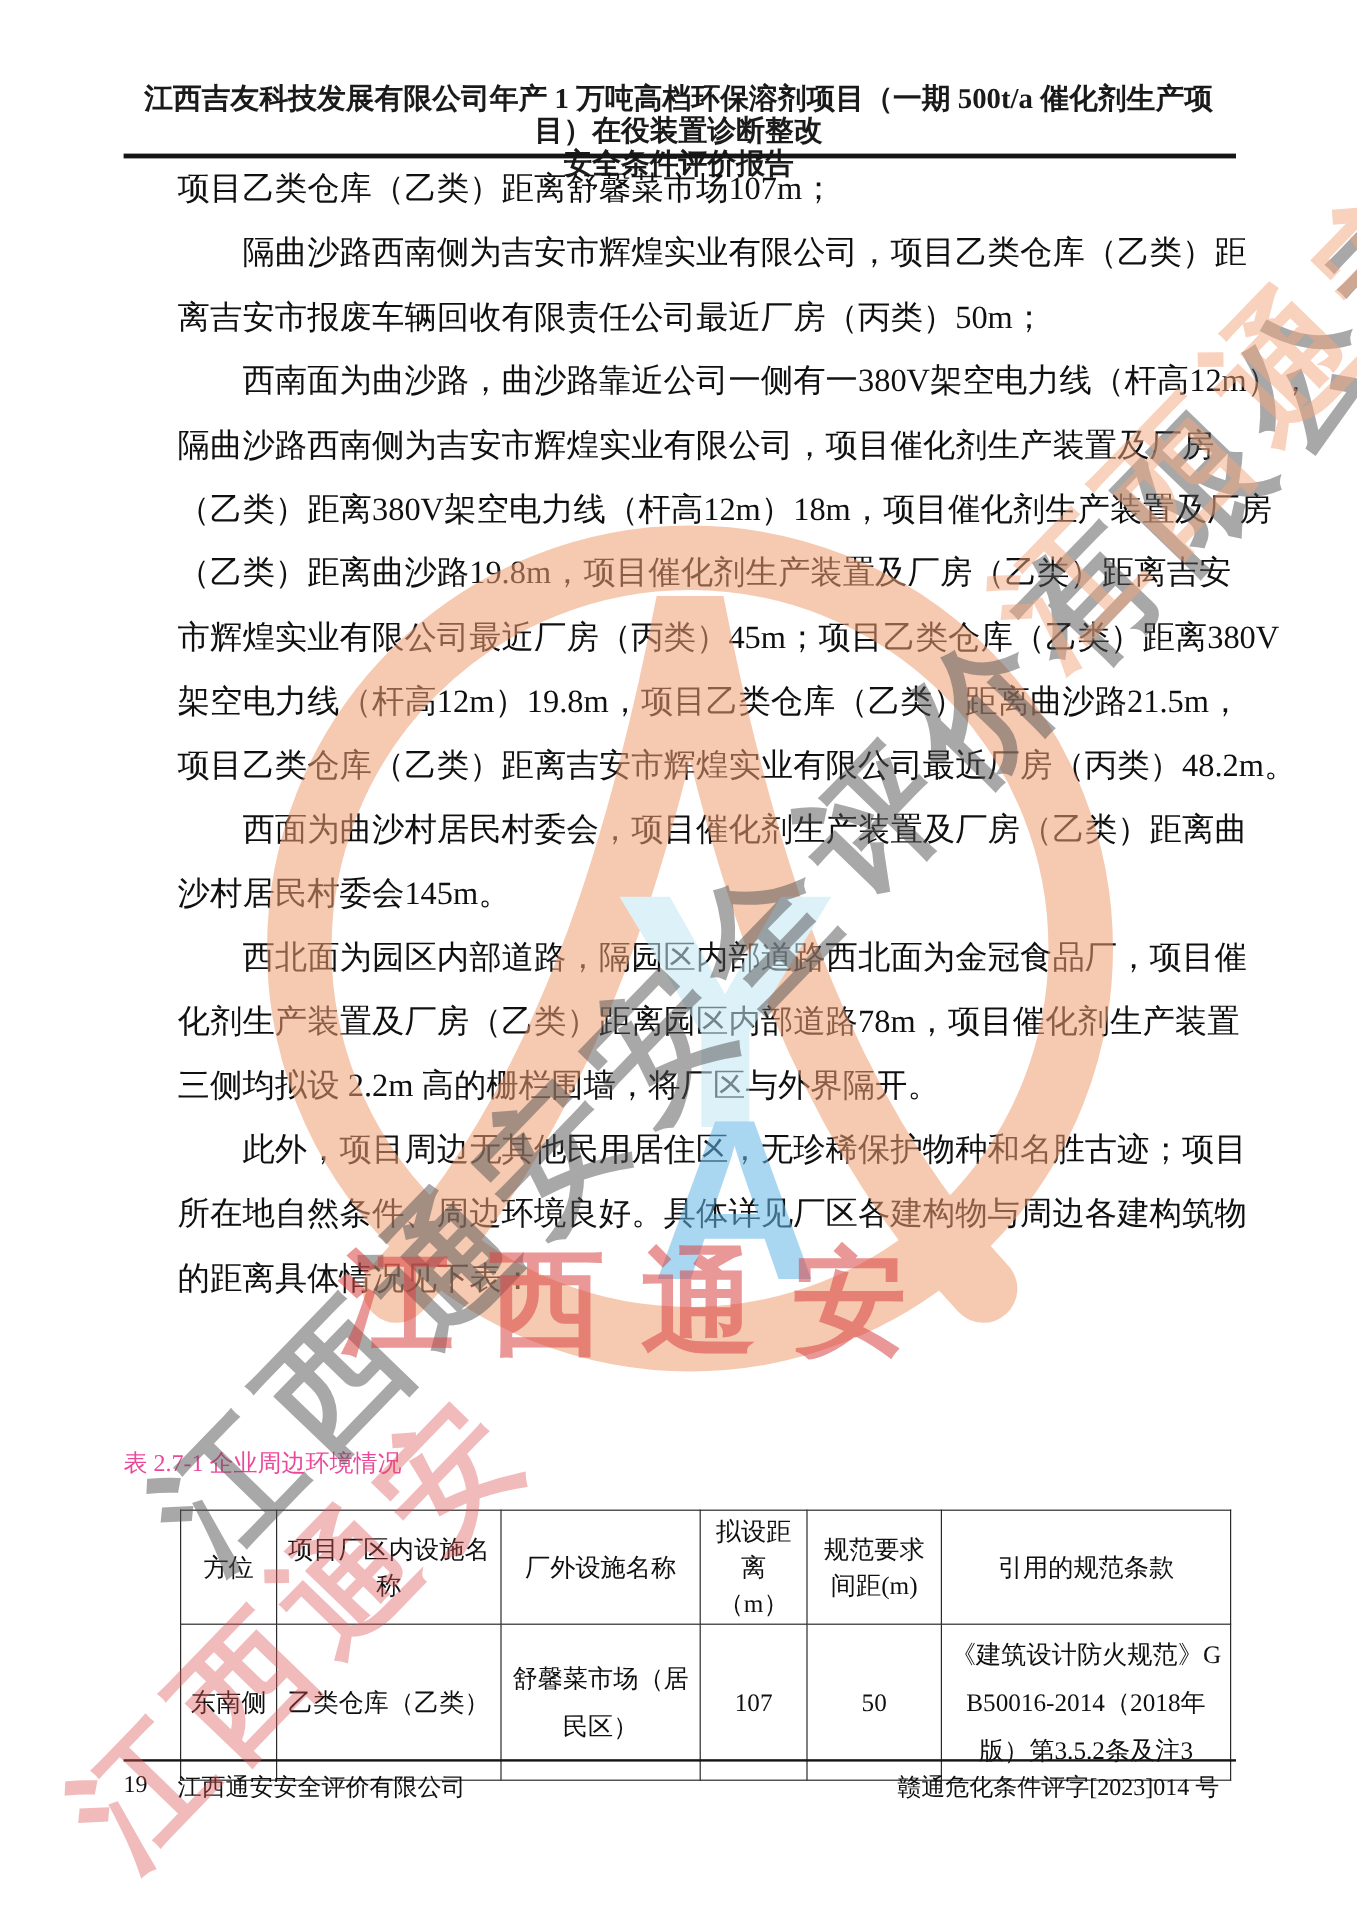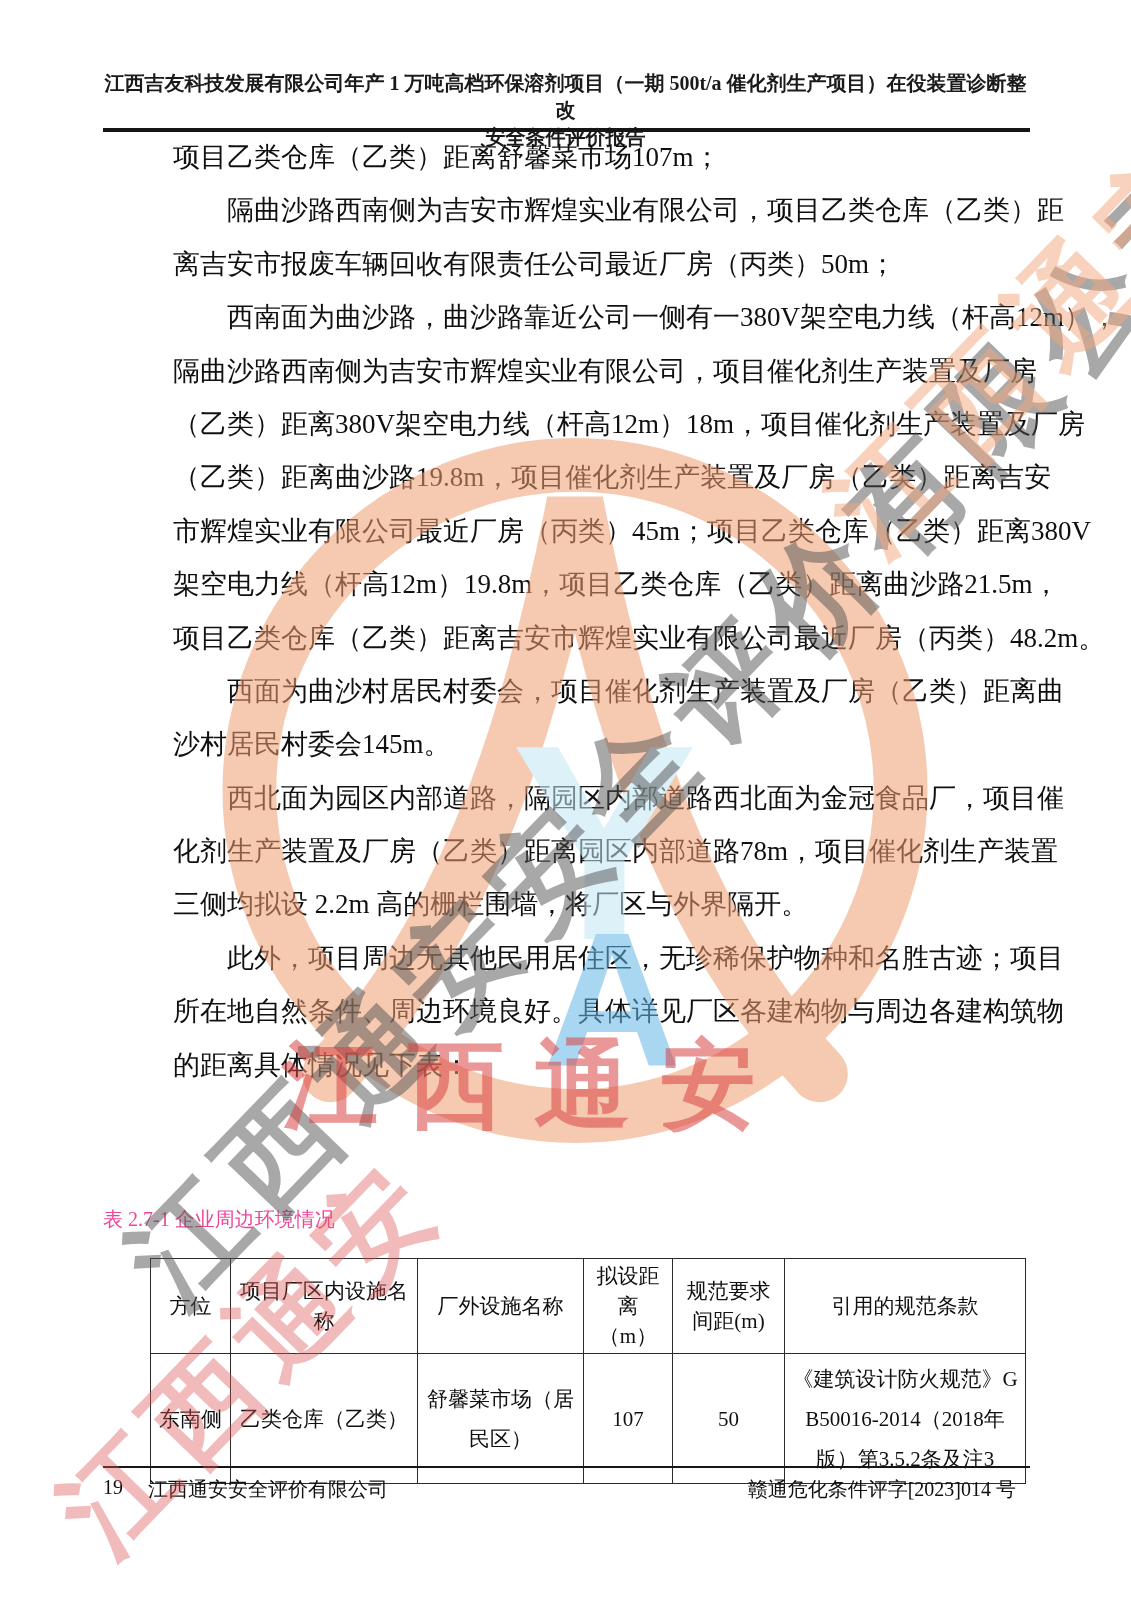--- a/index.html
+++ b/index.html
@@ -3,25 +3,25 @@
 <meta charset="utf-8">
 <style>
   html,body{margin:0;padding:0;background:#ffffff;}
   .page{
     position:relative;width:1131px;height:1600px;background:#ffffff;
     overflow:hidden;font-family:"Liberation Serif",serif;color:#111;
   }
   
   .header{
     position:absolute;top:70px;left:103px;width:925px;text-align:center;
-    font-size:20px;font-weight:bold;line-height:27px;color:#1a1a1a;
+    font-size:24px;font-weight:bold;line-height:27px;color:#1a1a1a;
   }
   .header-rule{position:absolute;top:128px;left:103px;width:927px;height:4px;background:#151515;}
   
-  .body-block{position:absolute;top:131px;left:148px;width:880px;margin-left:25px;}
+  .body-block{position:absolute;top:131px;left:148px;width:880px;}
   .line{
     height:53.4px;line-height:53.4px;white-space:nowrap;
     font-size:27px;color:#101010;
   }
   
   .tbl-caption{
     position:absolute;top:1206px;left:103px;width:925px;text-align:left;
     font-size:20px;color:#ec4899;
   }
   

